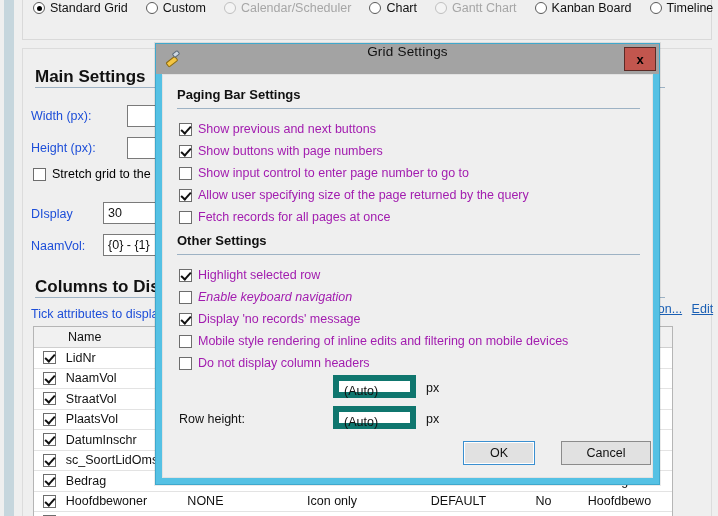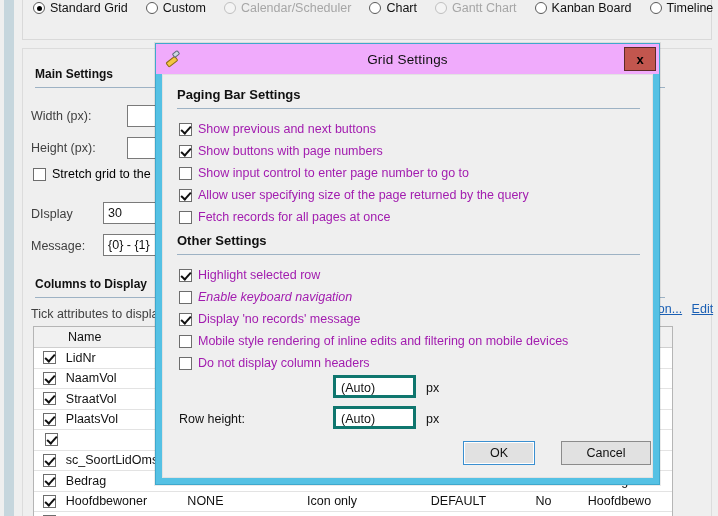--- a/index.html
+++ b/index.html
@@ -56,26 +56,26 @@
     width: 5px; height: 5px; border-radius: 50%; background: #000;
   }
 
   
   #main-panel {
     position: absolute; left: 22px; top: 48px; width: 690px; height: 468px;
     border: 1px solid #dcdcdc; border-bottom: none;
     background: #efefef;
   }
   .sec-head {
-    position: absolute; font-weight: bold; font-size: 12px; color: #111;
+    position: absolute; font-weight: bold; font-size: 17px; color: #111;
   }
   .sec-rule {
     position: absolute; height: 1px; background: #9db2c4;
   }
-  .field-label { position: absolute; font-size: 12.5px; color: #404040; }
+  .field-label { position: absolute; font-size: 12.5px; color: #1d4ed8; }
   .txtbox {
     position: absolute; background: #fff;
     border: 1px solid #7a7a7a;
     font-size: 12.5px; color: #111;
     padding: 2px 4px; line-height: 16px;
   }
   .chk-row { position: absolute; display: flex; align-items: center; font-size: 12.5px; }
   .chkbox {
     width: 13px; height: 13px; border: 1px solid #6d6d6d; background: #fff;
     margin-right: 6px; position: relative; flex: 0 0 auto;
@@ -117,22 +117,22 @@
   #right-links a { color: #1a5fb4; text-decoration: underline; margin-right: 6px; }
 
   
   #dialog {
     position: absolute; left: 155px; top: 43px; width: 505px; height: 442px;
     background: #55c1e4;
     border: 1px solid #3fa8cc;
     box-shadow: 0 0 0 1px rgba(0,0,0,0.08);
   }
   #dlg-titlebar {
-    position: relative; height: 30px; background: #f0abfc;
-    display: flex; align-items: center;
+    position: relative; height: 30px; background: #a3a3a3;
+    display: flex; 
   }
   #dlg-icon {
     position: absolute; left: 8px; top: 6px; width: 18px; height: 18px;
   }
   #dlg-title {
     width: 100%; text-align: center; font-size: 13.5px; color: #101010;
     letter-spacing: 0.2px;
   }
   #dlg-close {
     position: absolute; right: 3px; top: 3px;
@@ -150,21 +150,21 @@
   .dlg-sec-head {
     position: absolute; font-weight: bold; font-size: 13px; color: #111;
   }
   .dlg-rule { position: absolute; height: 1px; background: #9db2c4; }
   .dlg-chk {
     position: absolute; display: flex; align-items: center;
     font-size: 12.5px; color: #a21caf; white-space: nowrap;
   }
   .dlg-lbl { position: absolute; font-size: 12.5px; color: #111; }
   .dlg-input {
-    position: absolute; background: #fff; border: 3px solid #0f766e;
+    position: absolute; background: #fff; border: 6px solid #0f766e;
     font-size: 12.5px; color: #111; padding: 2px 5px; line-height: 16px;
   }
   .dlg-unit { position: absolute; font-size: 12.5px; color: #111; }
   .dlg-btn {
     position: absolute; height: 24px;
     background: #e1e1e1; border: 1px solid #8b8b8b;
     font-size: 12.5px; color: #111; cursor: pointer;
     display: flex; align-items: center; justify-content: center;
     font-family: "Liberation Sans", sans-serif;
   }
@@ -226,21 +226,21 @@
       <div class="txtbox" style="left:104px; top:88px; width:120px; height:22px;"></div>
 
       <div class="chk-row" style="left:10px; top:118px;">
         <span class="chkbox"></span>
         <span>Stretch grid to the b</span>
       </div>
 
       <div class="field-label" style="left:8px; top:158px;">DIsplay</div>
       <div class="txtbox" style="left:80px; top:153px; width:100px; height:22px;">30</div>
 
-      <div class="field-label" style="left:8px; top:190px;">Message:</div>
+      <div class="field-label" style="left:8px; top:190px;">NaamVol:</div>
       <div class="txtbox" style="left:80px; top:185px; width:100px; height:22px;">{0} - {1}</div>
 
       <div class="sec-head" style="left:12px; top:228px;">Columns to Display</div>
       <div class="sec-rule" style="left:12px; top:248px; width:630px;"></div>
 
       <div class="field-label" style="left:8px; top:258px;">Tick attributes to displa</div>
     </div>
 
     <div id="cols-list">
       <div class="cols-header">
@@ -289,20 +289,21 @@
             <div class="c-v"></div>
             <div class="c-v2"></div>
             <div class="c-v3"></div>
             <div class="c-v4"></div>
             <div class="c-v5">Plaats</div>
           </div>
           <div class="cols-row">
             <div class="c-chk">
               <span class="chkbox checked" style="margin-right: 0px;"></span>
             </div>
+            <div class="c-name">DatumInschr</div>
             <div class="c-v"></div>
             <div class="c-v2"></div>
             <div class="c-v3"></div>
             <div class="c-v4"></div>
             <div class="c-v5">Datum Insch</div>
           </div>
           <div class="cols-row">
             <div class="c-chk">
               <span class="chkbox checked" style="margin-right: 0px;"></span>
             </div>

